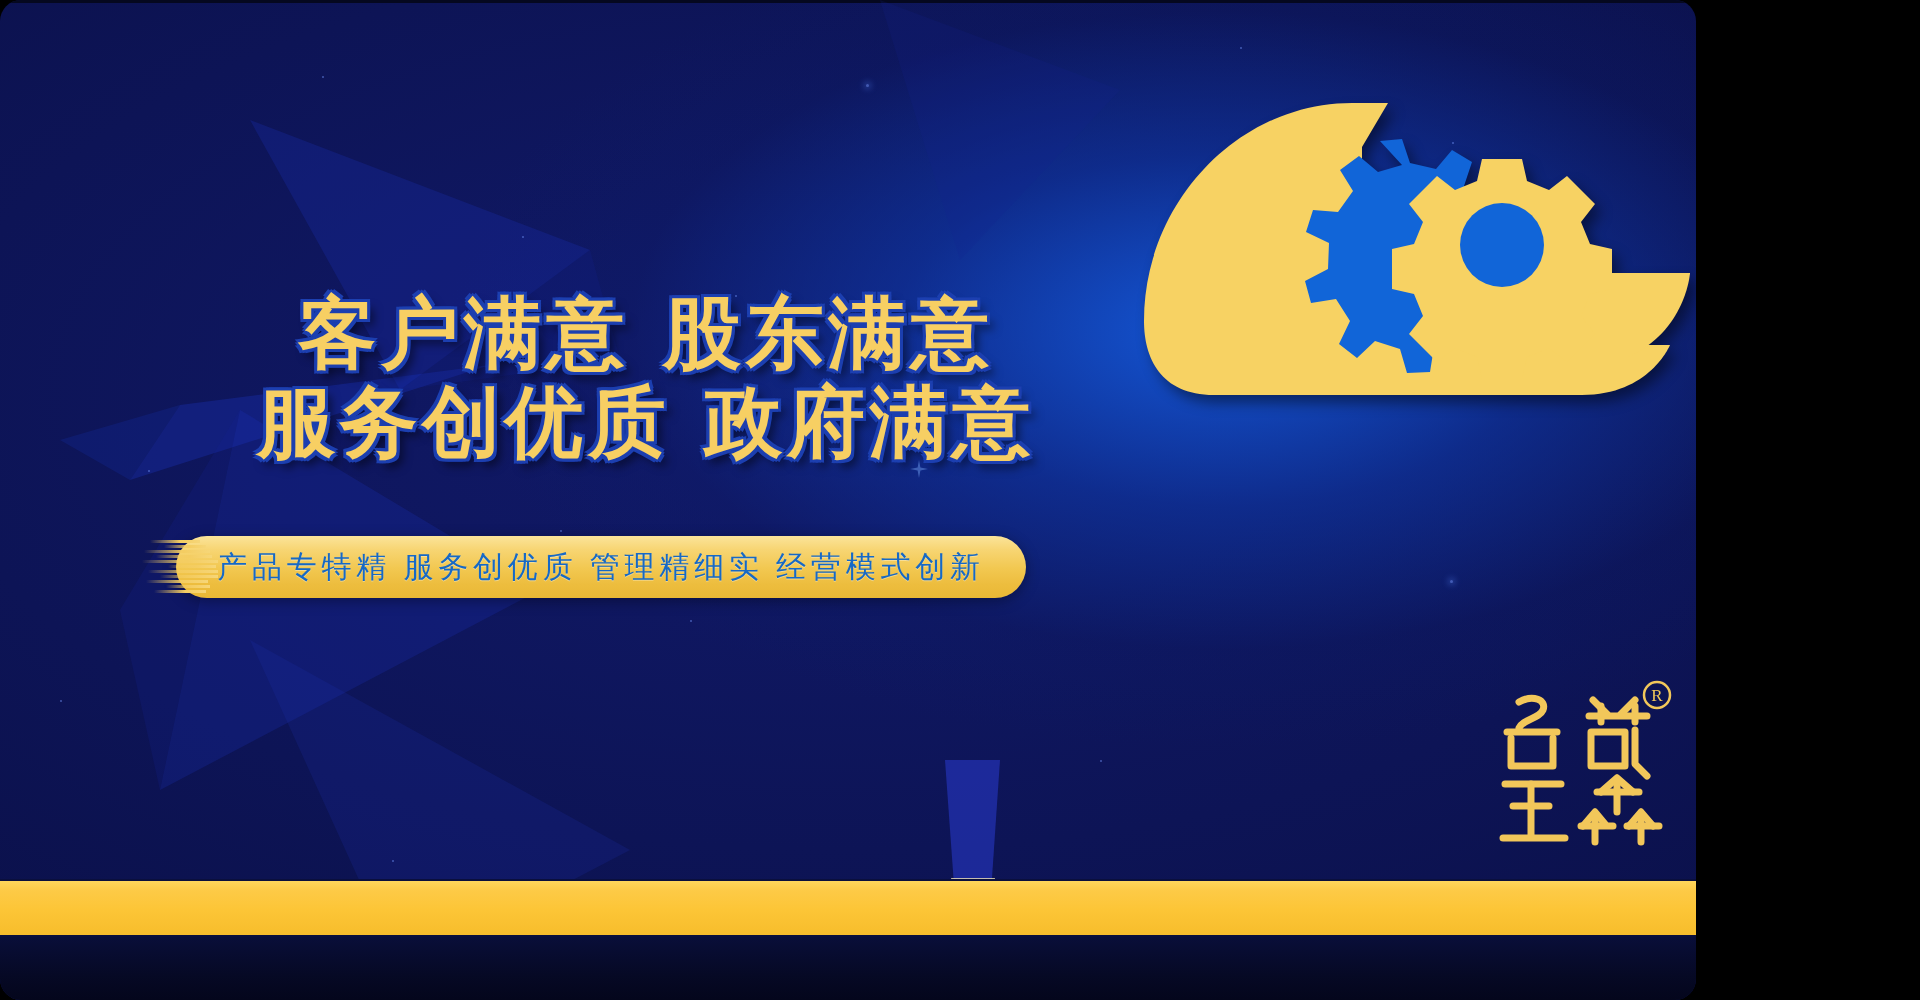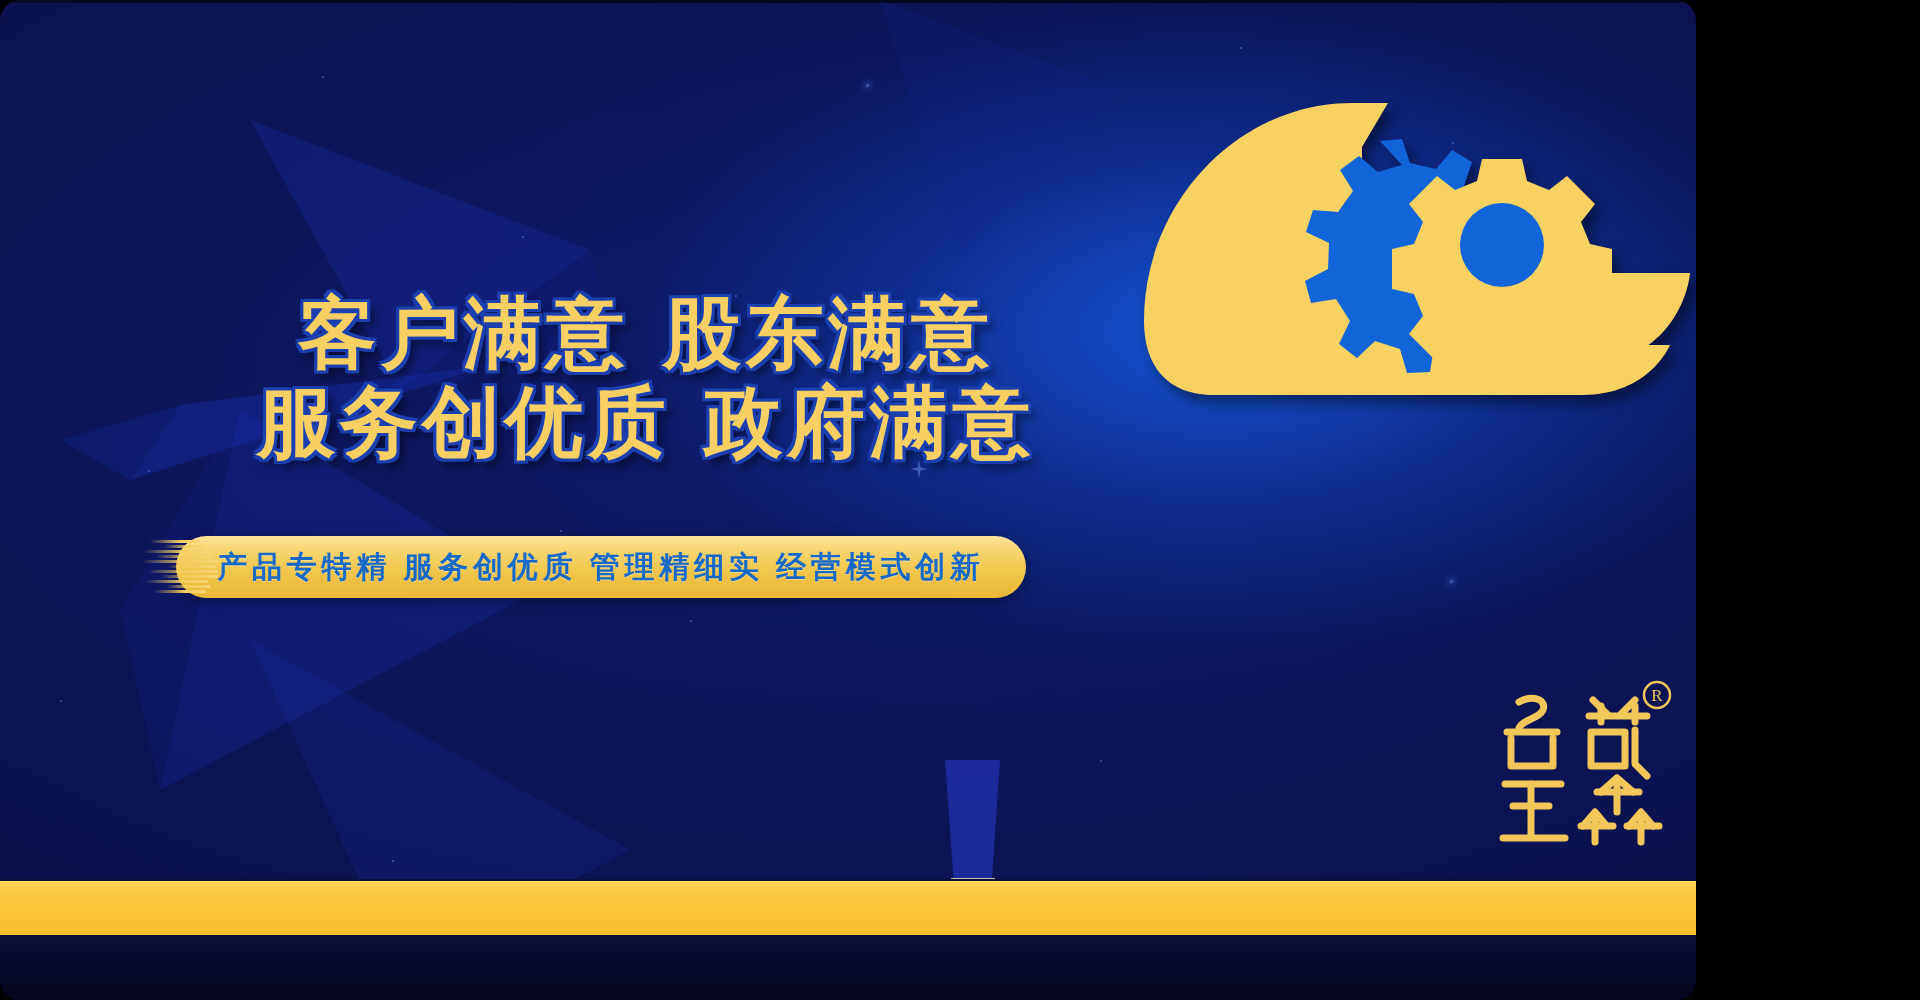--- a/index.html
+++ b/index.html
@@ -49,21 +49,21 @@
   .banner{
     position:absolute; left:176px; top:536px;
     width:850px; height:62px;
     border-radius:31px;
     background:linear-gradient(180deg,#fbe49a 0%,#f7d573 22%,#f2c851 52%,#edbd3e 78%,#e9b835 100%);
     box-shadow:0 3px 14px rgba(0,0,0,.35);
     display:flex; align-items:center; justify-content:center;
     overflow:visible;
   }
   .banner-text{
-    font-size:30px; font-weight:700;
+    font-size:30px; font-weight:400;
     color:#1669c6;
     letter-spacing:.16em;
     white-space:nowrap;
     text-shadow:0 1px 0 rgba(255,255,255,.35);
   }
   
   .fray{ position:absolute; left:-34px; top:0; width:90px; height:62px; overflow:hidden; }
   .fray i{
     position:absolute; display:block; height:3px;
     background:linear-gradient(90deg, rgba(246,205,92,0) 0%, #f4cd62 60%, #f6d678 100%);

